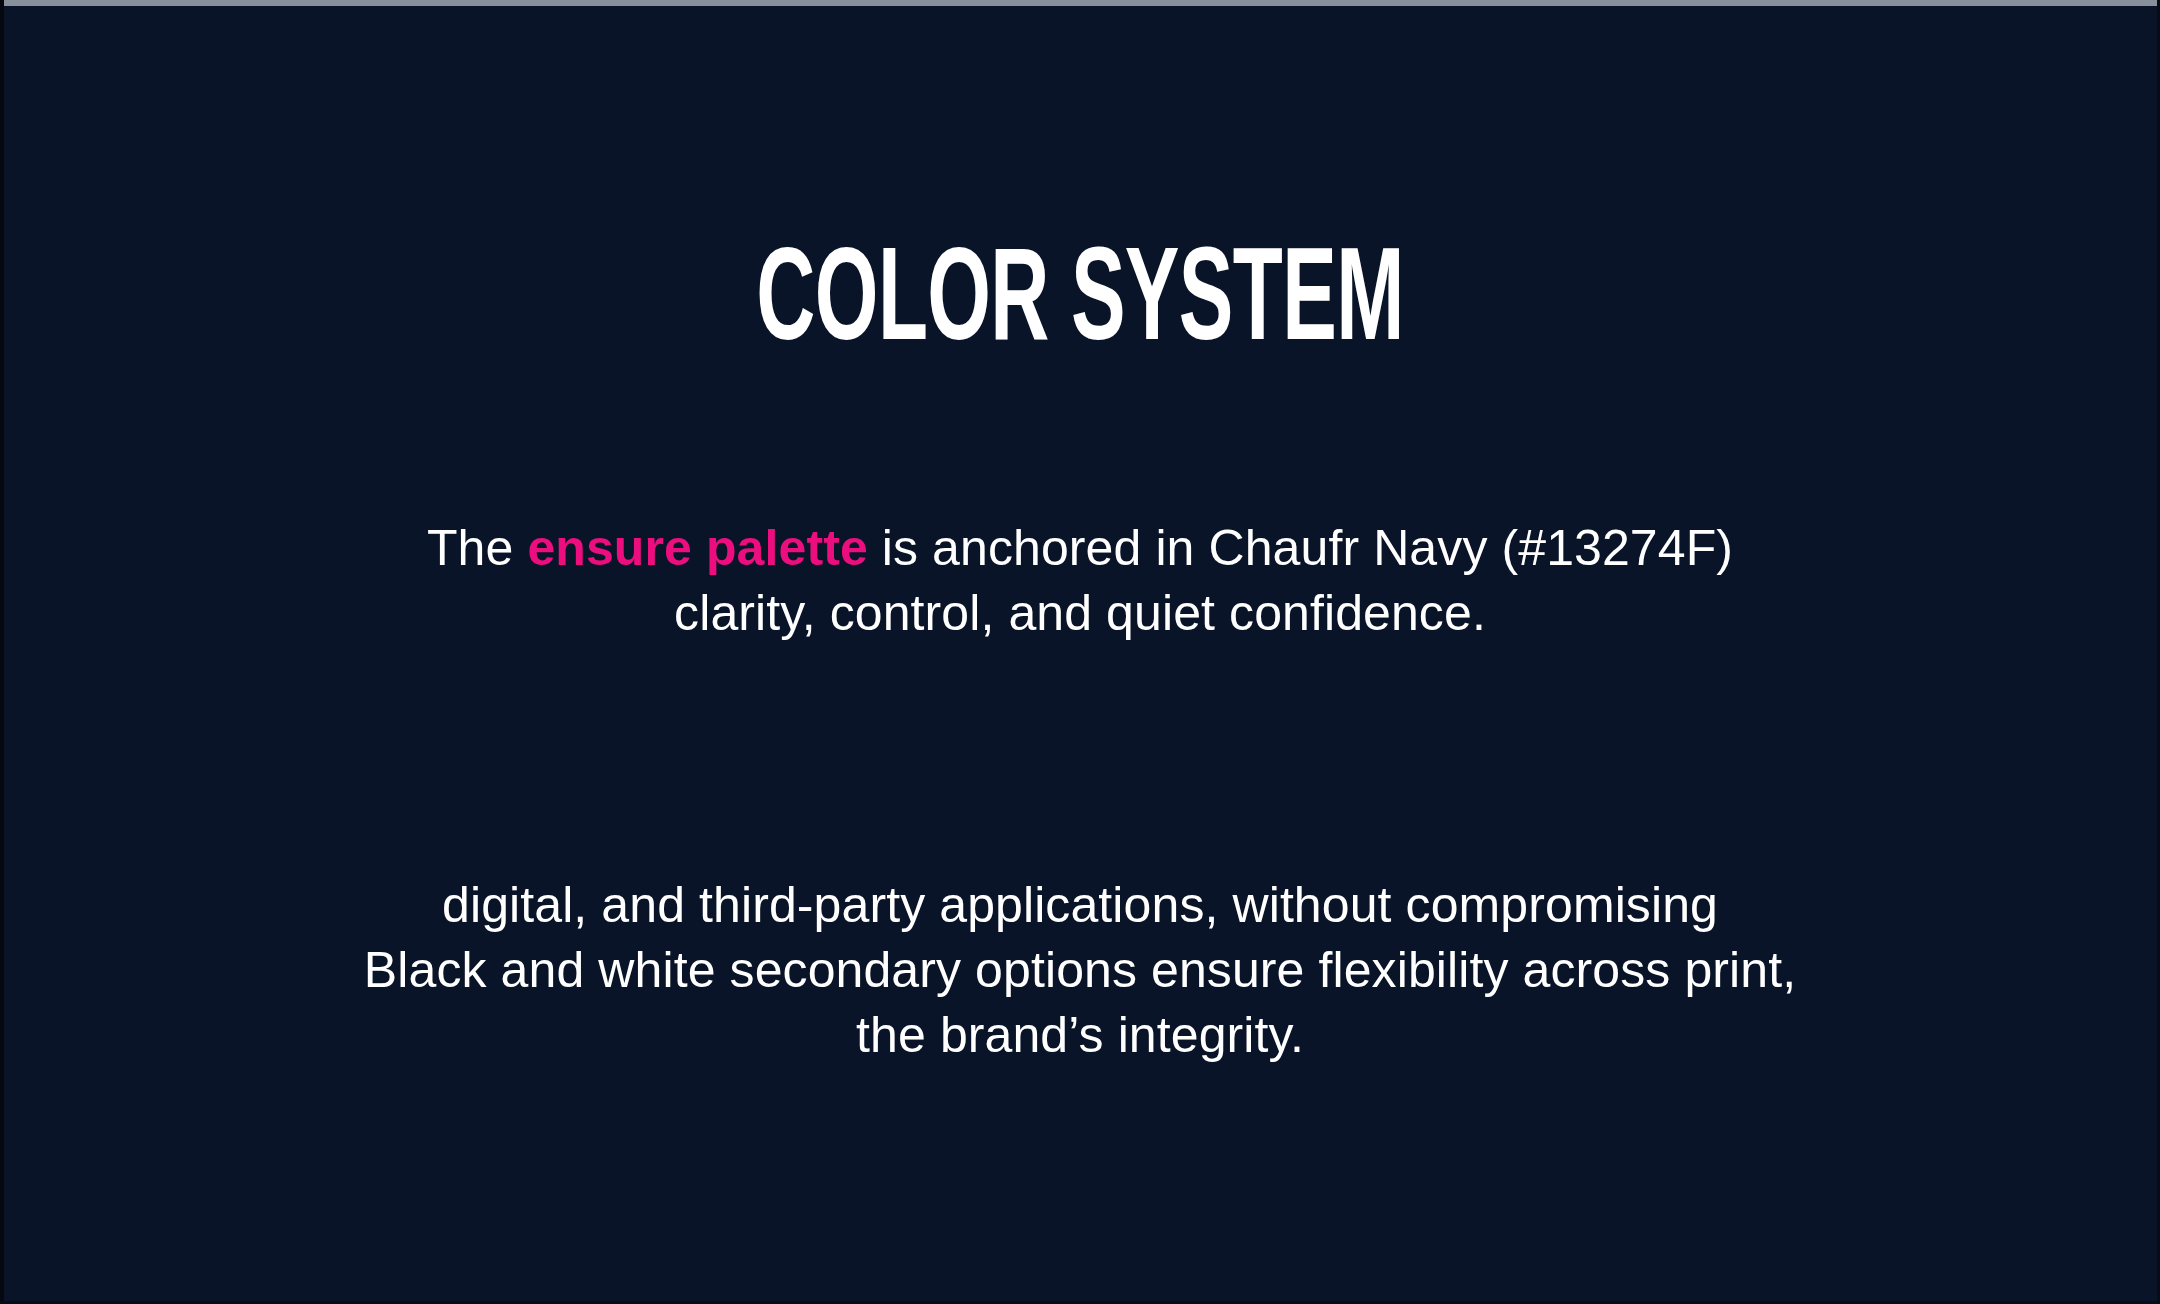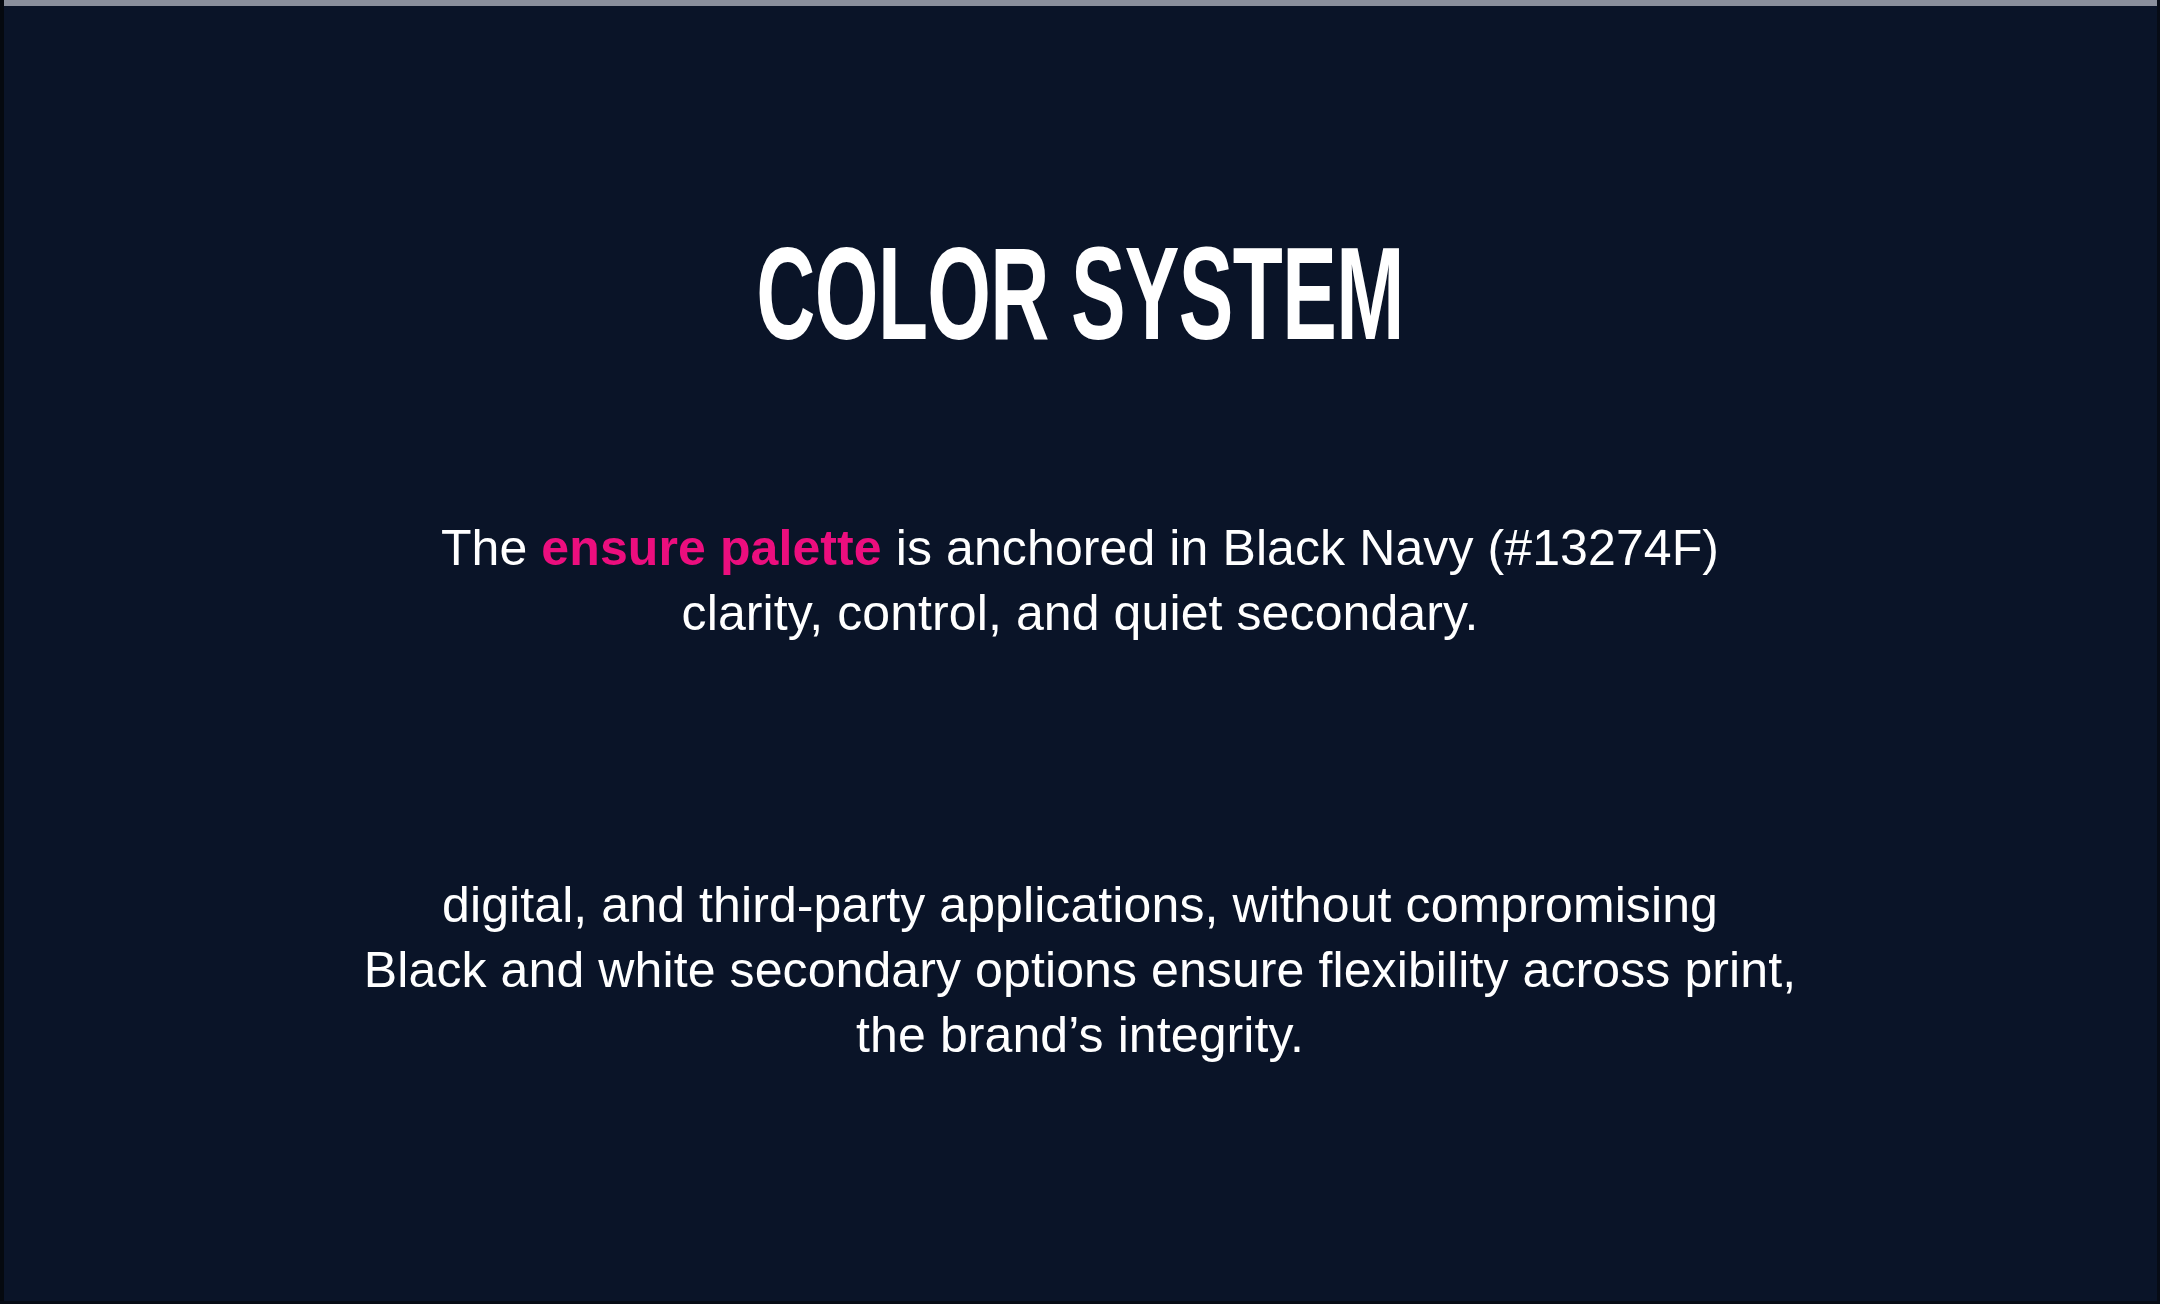--- a/index.html
+++ b/index.html
@@ -120,22 +120,22 @@
   <div class="edge-right"></div>
   <div class="edge-bottom"></div>
 
   <div class="content">
 
     <div class="title-wrap">
       <span class="title">COLOR SYSTEM</span>
     </div>
 
     <div class="para para-1">
-      <span class="ln"><span>The </span><span class="accent">ensure palette</span><span> is anchored in Black Navy (#13274F)</span></span>
-      <span class="ln">clarity, control, and quiet secondary.</span>
+      <span class="ln"><span>The </span><span class="accent">ensure palette</span><span> is anchored in Chaufr Navy (#13274F)</span></span>
+      <span class="ln">clarity, control, and quiet confidence.</span>
     </div>
 
     <div class="para para-2">
       <span class="ln">digital, and third-party applications, without compromising</span>
       <span class="ln">Black and white secondary options ensure flexibility across print,</span>
       <span class="ln">the brand’s integrity.</span>
     </div>
 
   </div>
 </div>

